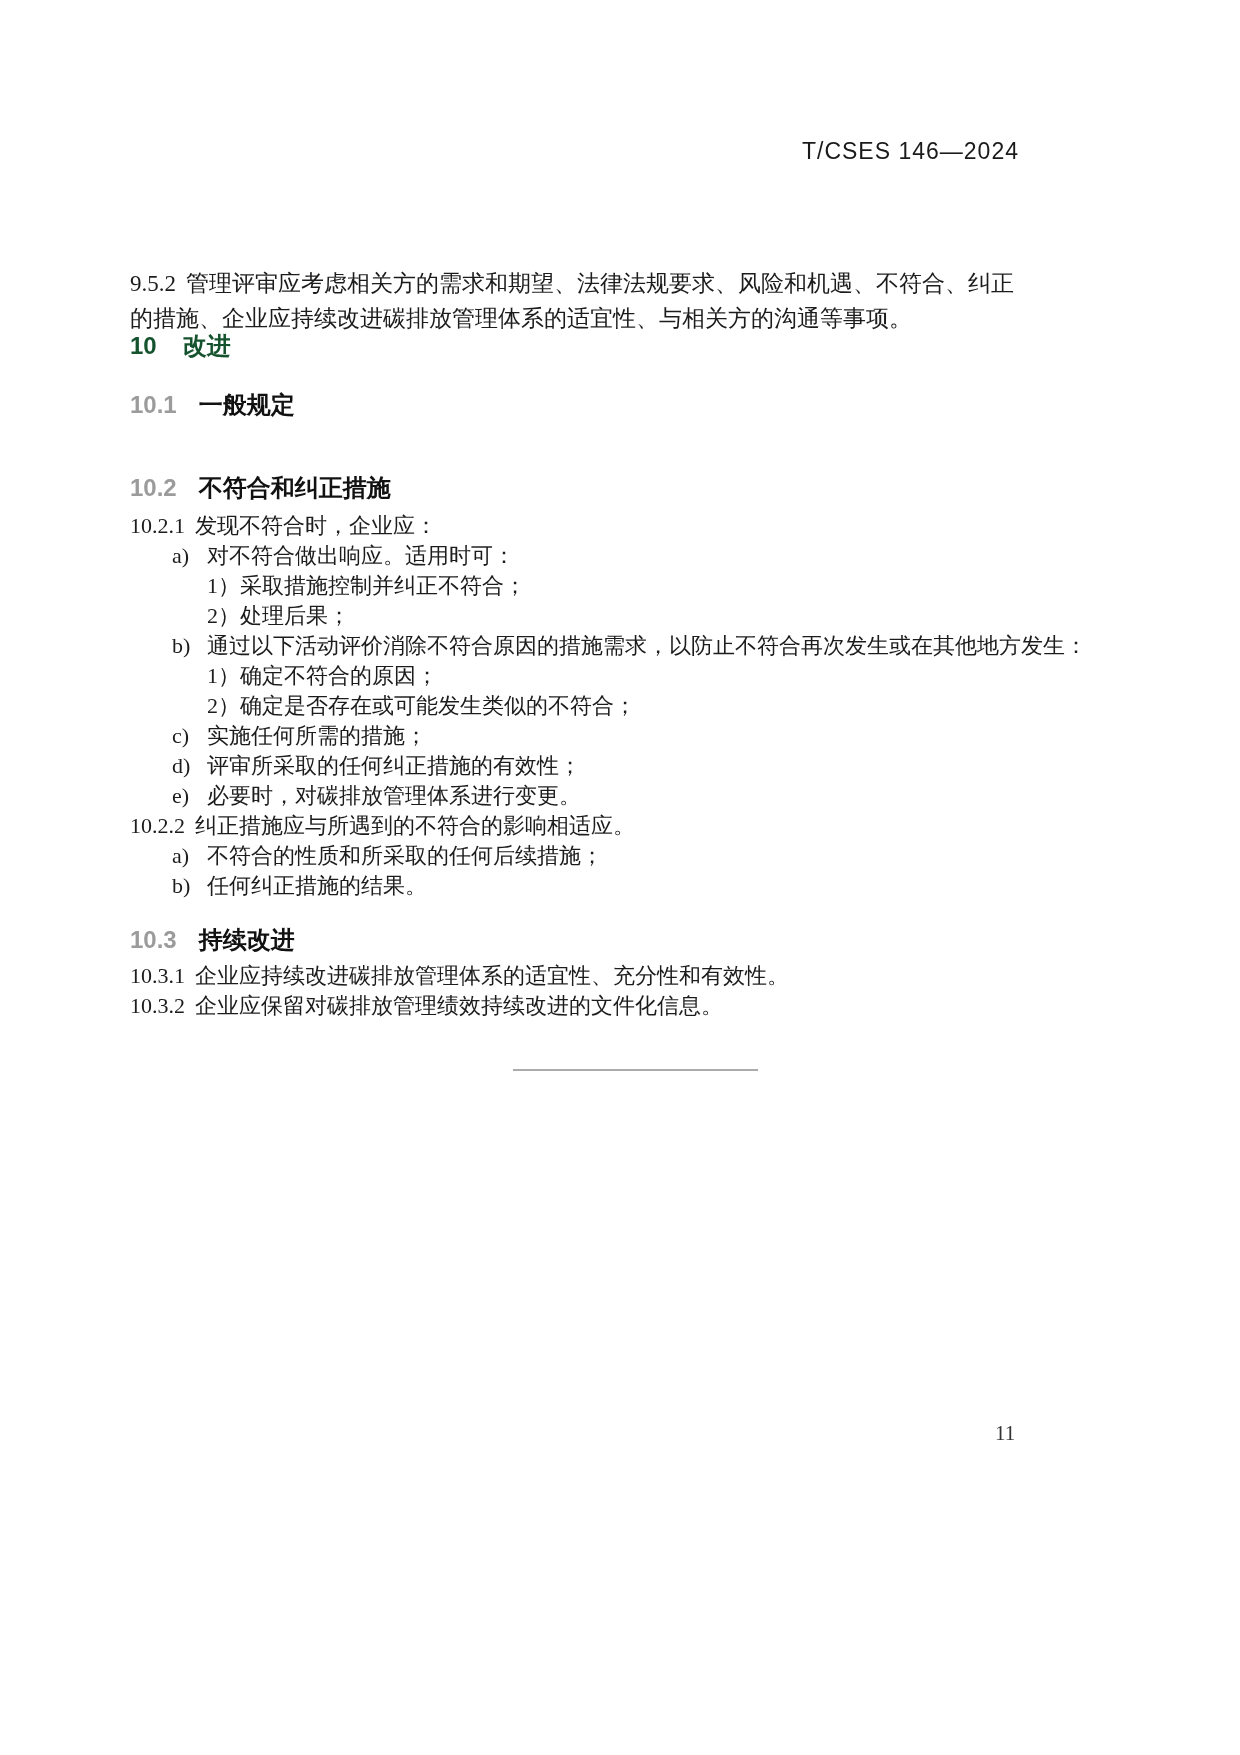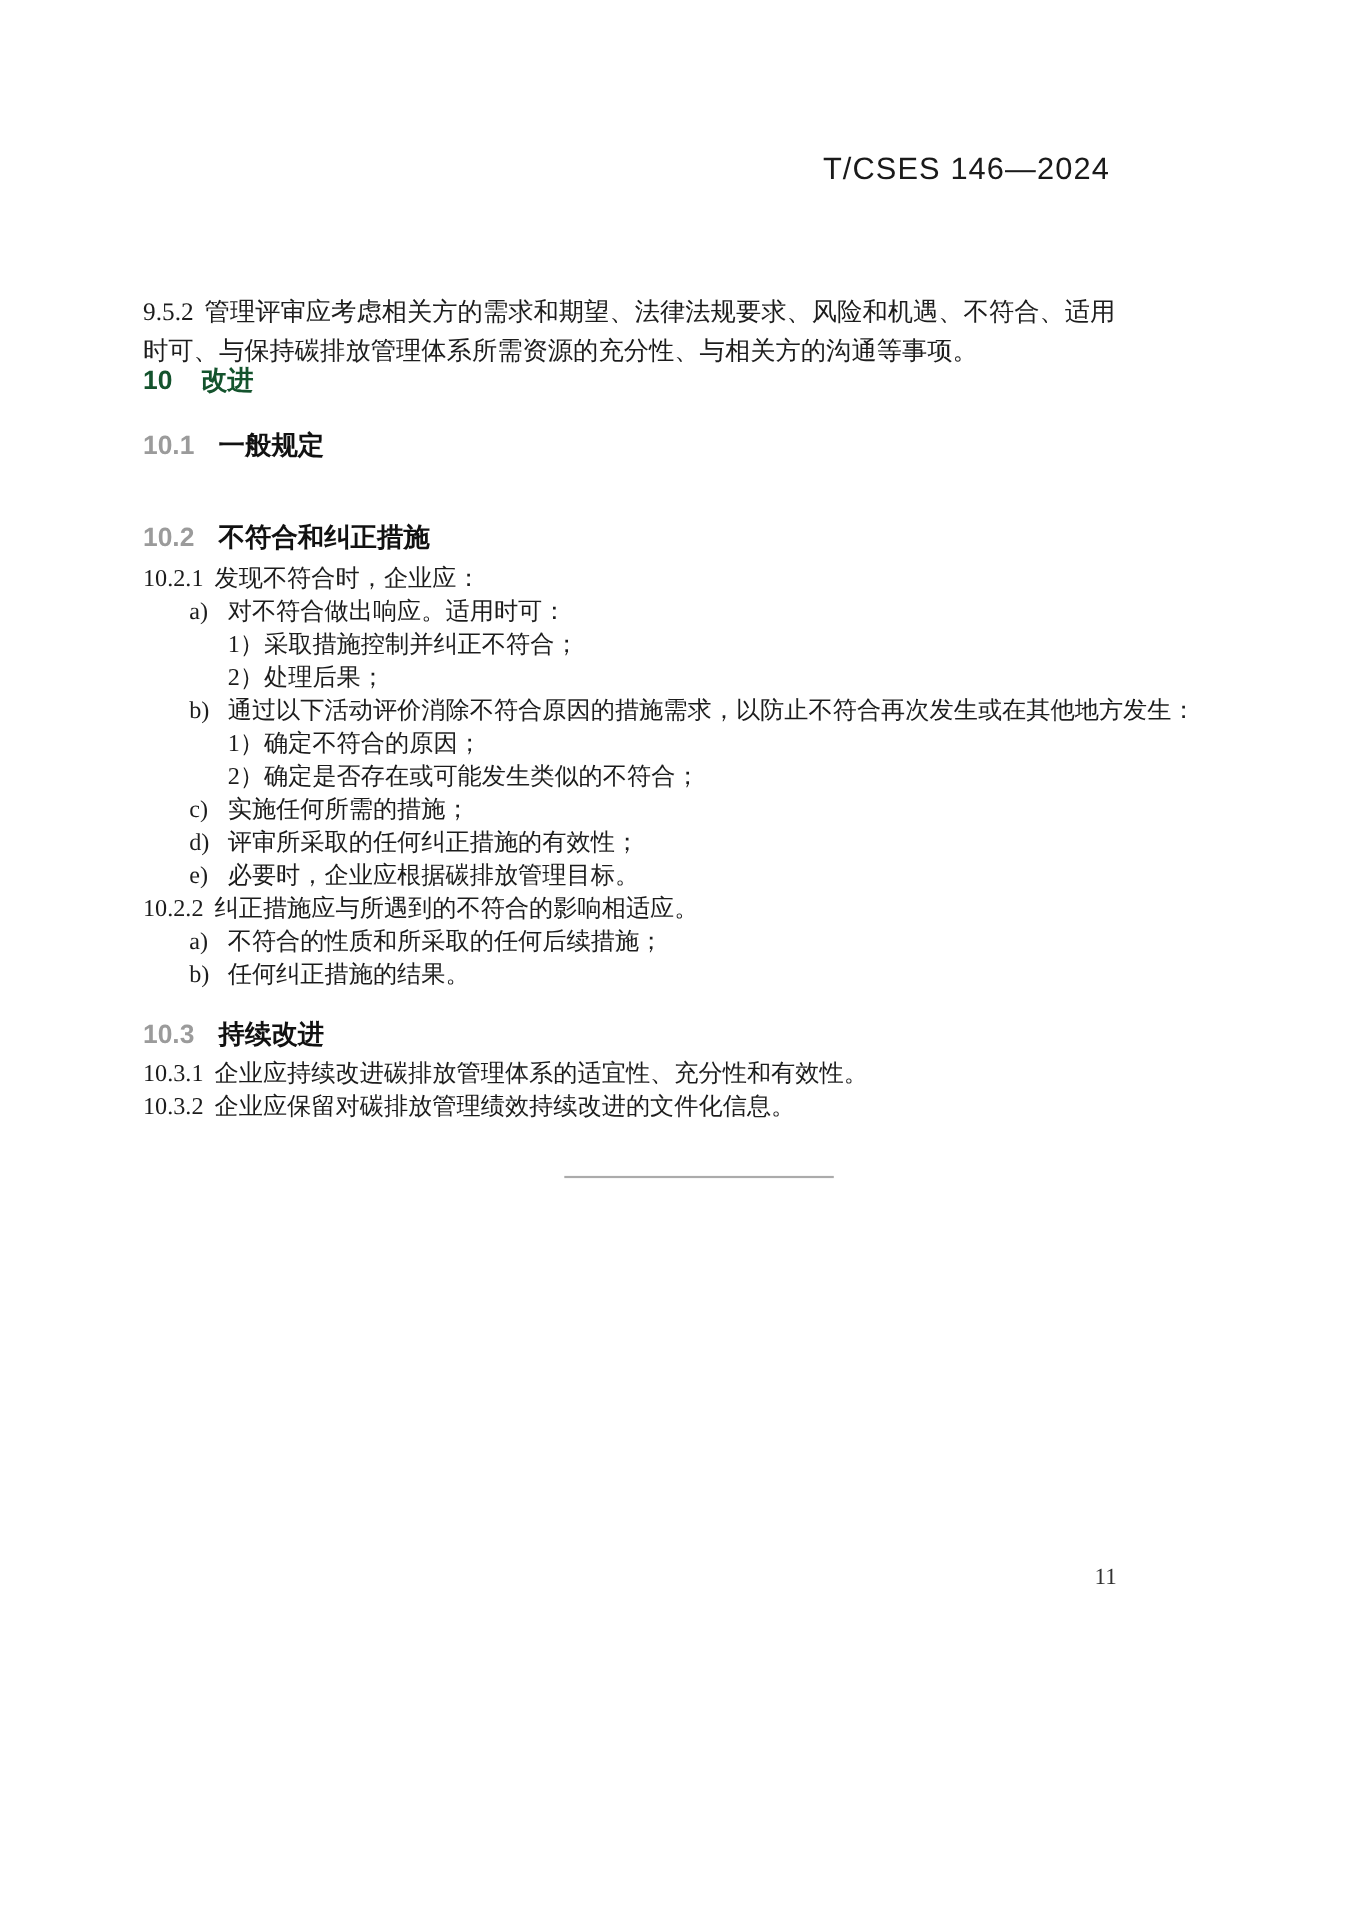--- a/index.html
+++ b/index.html
@@ -7,23 +7,23 @@
     width:1240px;height:1755px;
     background:#ffffff;
     font-family:"Liberation Serif","DejaVu Serif",serif;
     color:#1c1c1c;
     position:relative;
     overflow:hidden;
   }
   .page{position:relative;width:1240px;height:1755px;background:#fff;}
 
   .doc-code{
-    position:absolute;top:138px;right:231px;
+    position:absolute;top:138px;right:221px;
     font-family:"Liberation Sans","DejaVu Sans",sans-serif;
-    font-size:28px;letter-spacing:1px;color:#1a1a1a;
+    font-size:23px;letter-spacing:1px;color:#1a1a1a;
   }
 
   .para{
     position:absolute;left:130px;width:884px;
     font-size:23px;line-height:35px;
     text-align:justify;text-justify:inter-ideograph;
   }
   .para .clabel{margin-right:10px;}
 
   .p-952{top:243px;}
@@ -72,21 +72,21 @@
     font-size:21px;color:#333;margin-left:40px;
   }
 </style>
 </head>
 <body>
 
 <div class="page">
 
   <div class="doc-code">T/CSES 146—2024</div>
 
-  <p class="para p-952"><span class="clabel">9.5.2</span><span>管理评审应考虑相关方的需求和期望、法律法规要求、风险和机遇、不符合、适用时可、与保持碳排放管理体系所需资源的充分性、与相关方的沟通等事项。</span></p>
+  <p class="para p-952"><span class="clabel">9.5.2</span><span>管理评审应考虑相关方的需求和期望、法律法规要求、风险和机遇、不符合、纠正的措施、企业应持续改进碳排放管理体系的适宜性、与相关方的沟通等事项。</span></p>
 
   <div class="chapter-heading h-10">
     <span class="num">10</span><span>改进</span>
   </div>
 
   <div class="section-heading h-101">
     <span class="num">10.1</span><span>一般规定</span>
   </div>
 
 
@@ -97,21 +97,21 @@
   <div class="clause-list cl-102">
     <div class="clause-row lvl0"><span class="clabel">10.2.1</span><span>发现不符合时，企业应：</span></div>
     <div class="clause-row lvl1"><span class="clabel">a)</span><span>对不符合做出响应。适用时可：</span></div>
     <div class="clause-row lvl2"><span class="clabel">1）</span><span>采取措施控制并纠正不符合；</span></div>
     <div class="clause-row lvl2"><span class="clabel">2）</span><span>处理后果；</span></div>
     <div class="clause-row lvl1"><span class="clabel">b)</span><span>通过以下活动评价消除不符合原因的措施需求，以防止不符合再次发生或在其他地方发生：</span></div>
     <div class="clause-row lvl2"><span class="clabel">1）</span><span>确定不符合的原因；</span></div>
     <div class="clause-row lvl2"><span class="clabel">2）</span><span>确定是否存在或可能发生类似的不符合；</span></div>
     <div class="clause-row lvl1"><span class="clabel">c)</span><span>实施任何所需的措施；</span></div>
     <div class="clause-row lvl1"><span class="clabel">d)</span><span>评审所采取的任何纠正措施的有效性；</span></div>
-    <div class="clause-row lvl1"><span class="clabel">e)</span><span>必要时，企业应根据碳排放管理目标。</span></div>
+    <div class="clause-row lvl1"><span class="clabel">e)</span><span>必要时，对碳排放管理体系进行变更。</span></div>
     <div class="clause-row lvl0"><span class="clabel">10.2.2</span><span>纠正措施应与所遇到的不符合的影响相适应。</span></div>
     <div class="clause-row lvl1"><span class="clabel">a)</span><span>不符合的性质和所采取的任何后续措施；</span></div>
     <div class="clause-row lvl1"><span class="clabel">b)</span><span>任何纠正措施的结果。</span></div>
   </div>
 
   <div class="section-heading h-103">
     <span class="num">10.3</span><span>持续改进</span>
   </div>
 
   <div class="clause-list cl-103">

